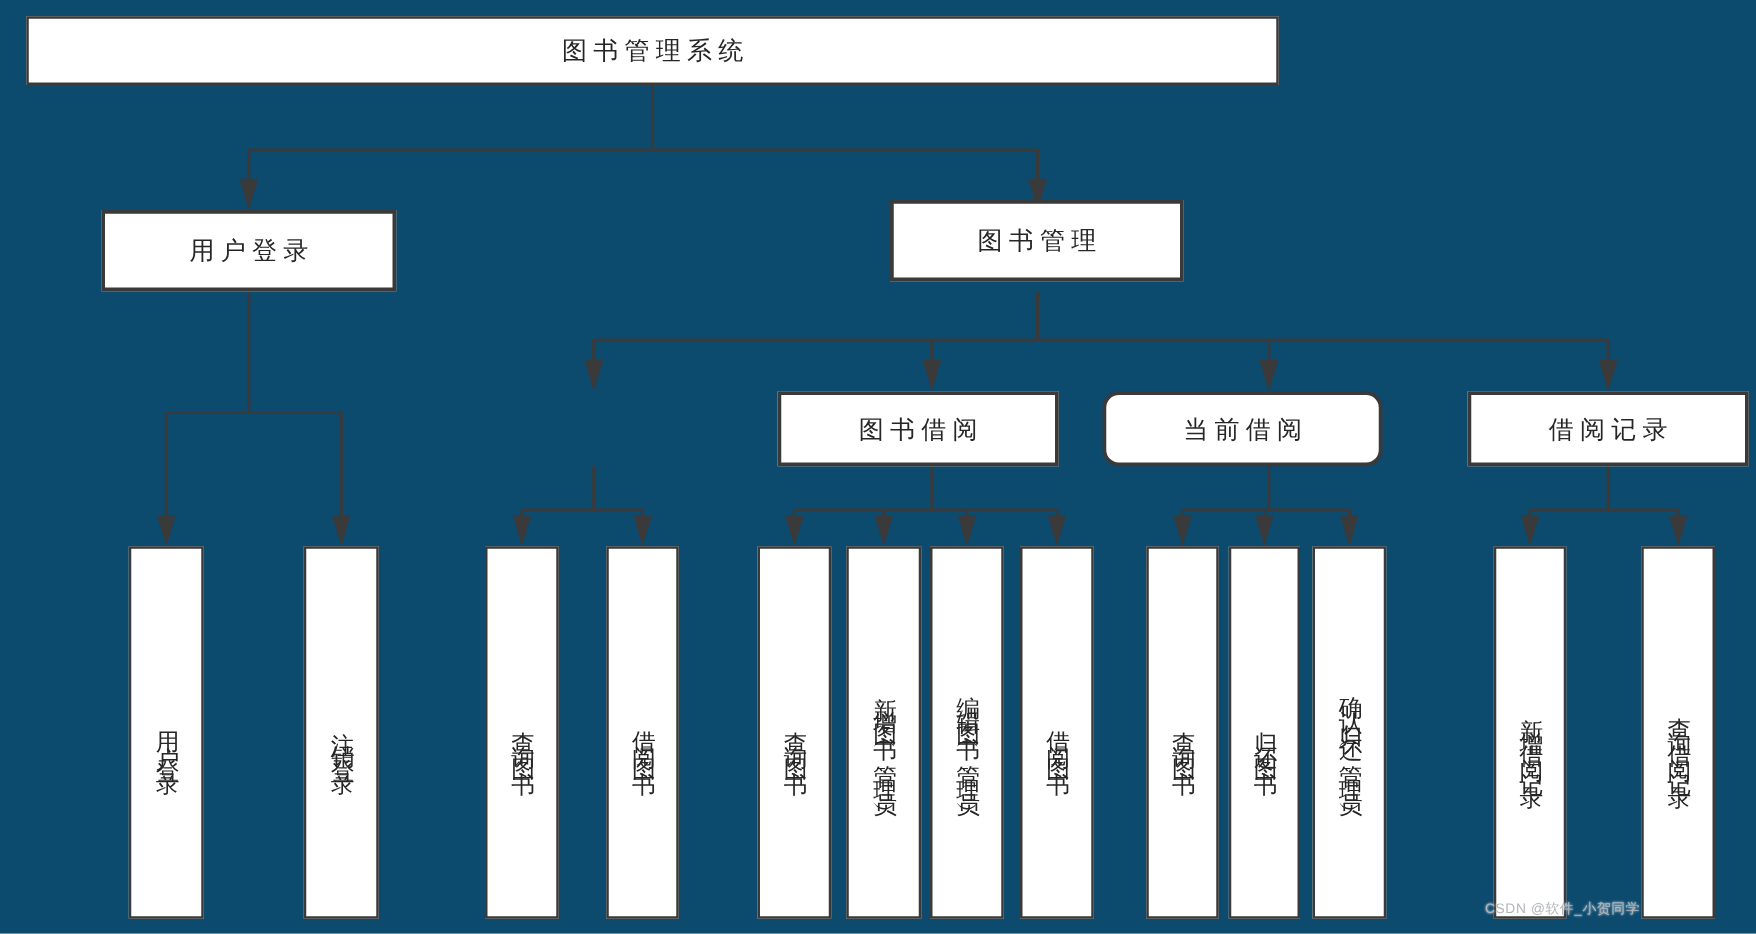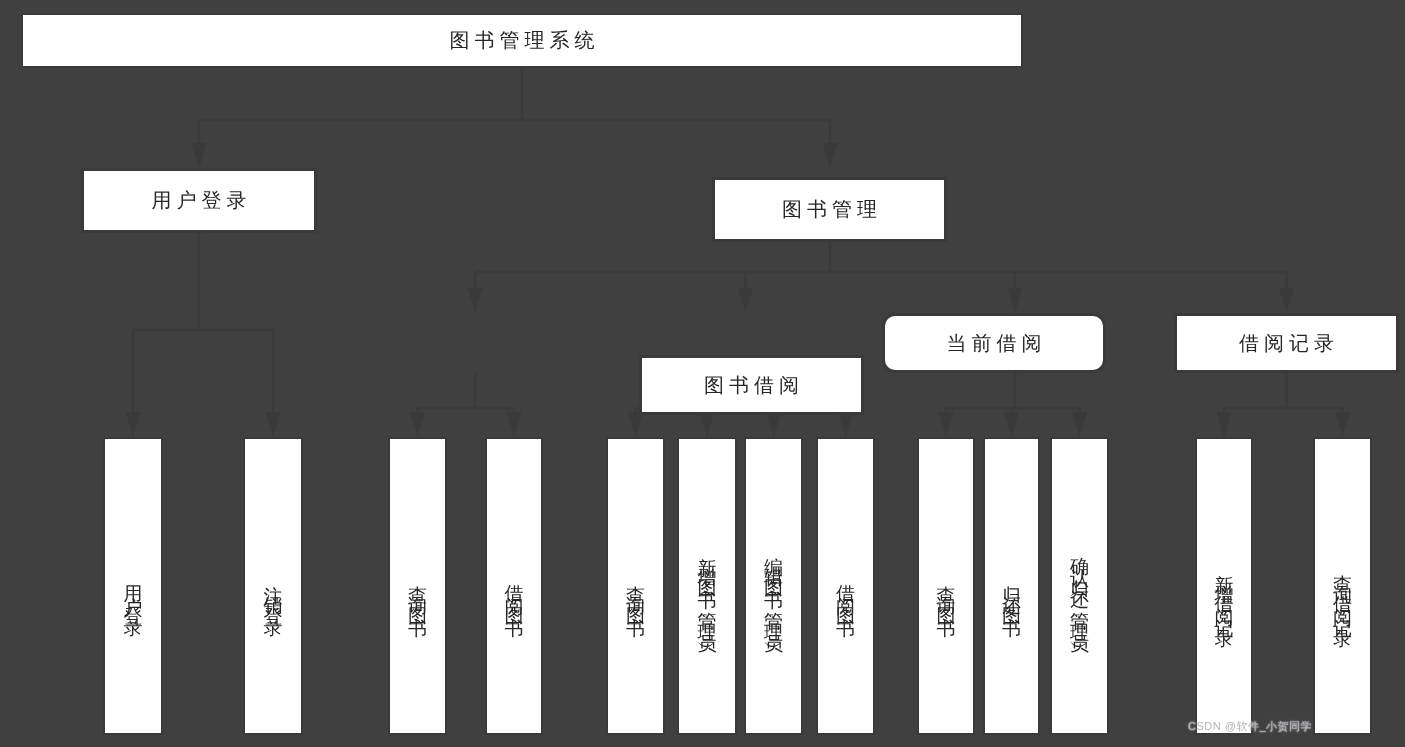--- a/index.html
+++ b/index.html
@@ -5,21 +5,21 @@
   html, body {
     margin: 0;
     padding: 0;
     background: #ffffff;
     font-family: "Liberation Sans", "DejaVu Sans", sans-serif;
   }
   #stage {
     position: relative;
     width: 1405px;
     height: 747px;
-    background: #404040;
+    background: #0c4a6e;
     overflow: hidden;
   }
   #connectors {
     position: absolute;
     left: 0; top: 0;
     width: 1405px;
     height: 747px;
   }
   .box {
     position: absolute;
@@ -107,25 +107,25 @@
     </g>
   </svg>
 
   <div class="box root" style="left:21px; top:13px; width:1002px; height:55px;">
     <span class="hlabel">图书管理系统</span>
   </div>
 
   <div class="box" style="left:81px; top:168px; width:236px; height:65px;">
     <span class="hlabel">用户登录</span>
   </div>
-  <div class="box" style="left:712px; top:177px; width:235px; height:65px;">
+  <div class="box" style="left:712px; top:160px; width:235px; height:65px;">
     <span class="hlabel">图书管理</span>
   </div>
 
-  <div class="box" style="left:639px; top:313px; width:225px; height:60px;margin-top:42px;">
+  <div class="box" style="left:622px; top:313px; width:225px; height:60px;">
     <span class="hlabel">图书借阅</span>
   </div>
   <div class="box" style="left:882px; top:313px; width:224px; height:60px;border-radius:13px;">
     <span class="hlabel">当前借阅</span>
   </div>
   <div class="box" style="left:1174px; top:313px; width:225px; height:60px;align-items:center;">
     <span class="hlabel">借阅记录</span>
   </div>
 
   <div class="box leaf" style="left:103px; top:437px; width:60px; height:298px;">

